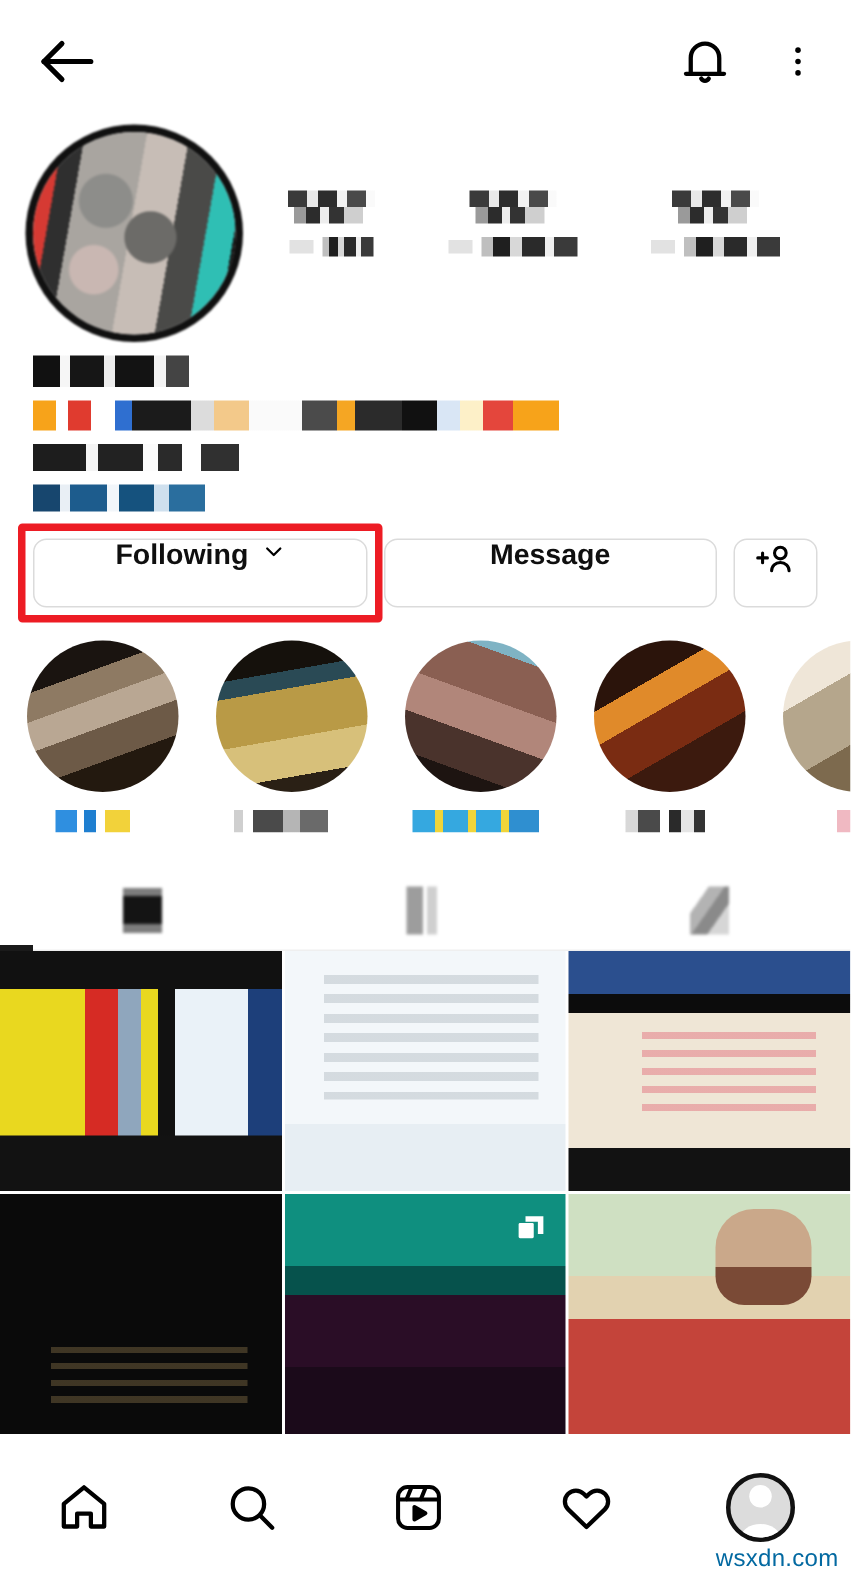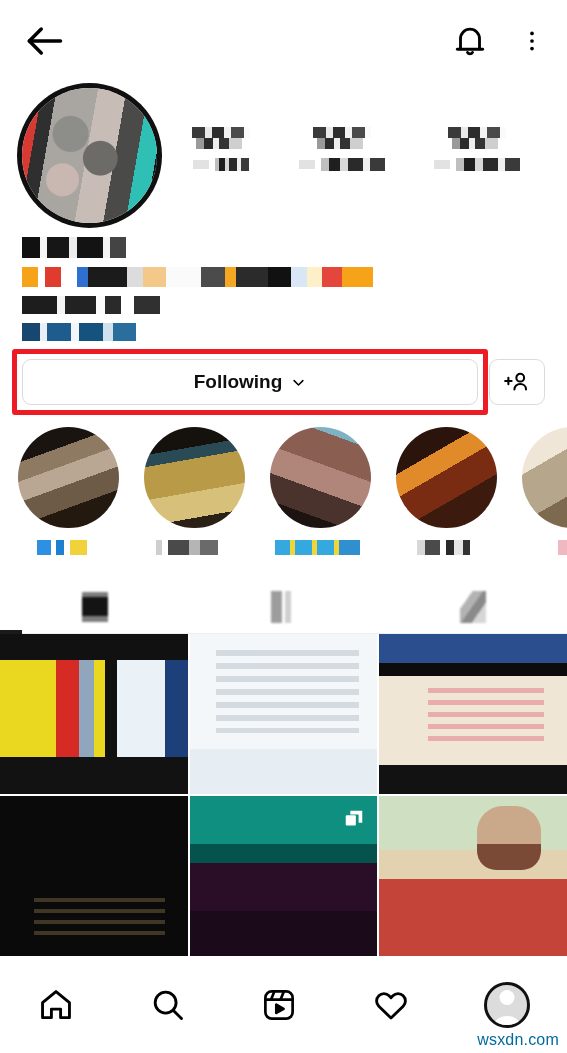--- a/index.html
+++ b/index.html
@@ -90,21 +90,21 @@
   .bio-link{
     width:130px;height:18px;
     background:linear-gradient(90deg,#17466e 0 14%, #e9eff5 14% 19%, #1d5c8d 19% 38%, #f2f6fa 38% 44%, #15527e 44% 62%, #cfe0ee 62% 70%, #2a6e9e 70% 88%, #fff 88% 100%);
     image-rendering:pixelated;
   }
 
   
   .actions{display:flex;align-items:center;gap:11px;padding:18px 22px 0 22px;box-sizing:border-box;}
   .btn{
     height:46px;border:1px solid #dbdbdb;border-radius:9px;background:#fff;
-    display:flex;align-items:center;justify-content:center;gap:9px;
+    display:flex;align-items:flex-start;justify-content:center;gap:9px;
     font-size:19px;font-weight:bold;color:#0f0f0f;cursor:pointer;box-sizing:border-box;
   }
   .btn-following{flex:1 1 0;position:relative;}
   .btn-message{flex:1 1 0;}
   .btn-adduser{flex:0 0 56px;width:56px;}
   .highlight-box{
     position:absolute;left:-11px;top:-11px;right:-11px;bottom:-11px;
     border:5px solid var(--annot);border-radius:3px;pointer-events:none;
   }
   .chev{width:15px;height:15px;}
@@ -233,20 +233,23 @@
   </div>
 
   <div class="actions">
     <div class="btn btn-following">
       <span>Following</span>
       <svg class="chev" viewBox="0 0 24 24" fill="none" stroke="#000" stroke-width="2.4" stroke-linecap="round" stroke-linejoin="round">
         <polyline points="5,9 12,16 19,9"></polyline>
       </svg>
       <span class="highlight-box"></span>
     </div>
+    <div class="btn btn-message">
+      <span>Message</span>
+    </div>
     <div class="btn btn-adduser">
       <svg width="28" height="26" viewBox="0 0 26 24" fill="none" stroke="#000" stroke-width="1.9" stroke-linecap="round" stroke-linejoin="round">
         <line x1="2" y1="11" x2="8" y2="11"></line>
           <line x1="5" y1="8" x2="5" y2="14"></line>
         <circle cx="16" cy="8" r="3.6"></circle>
         <path d="M10.6 19c0-3 2.4-5.1 5.4-5.1s5.4 2.1 5.4 5.1"></path>
       </svg>
     </div>
   </div>
 

